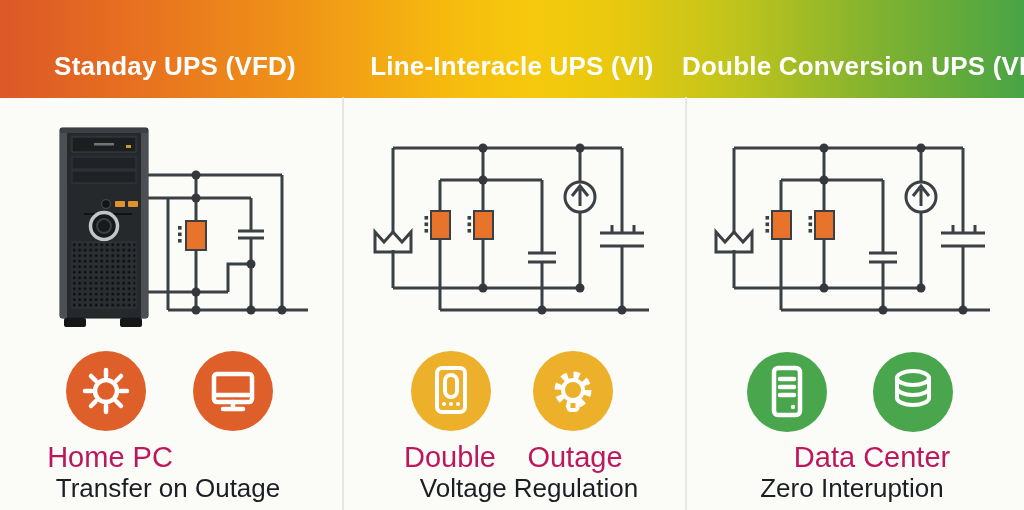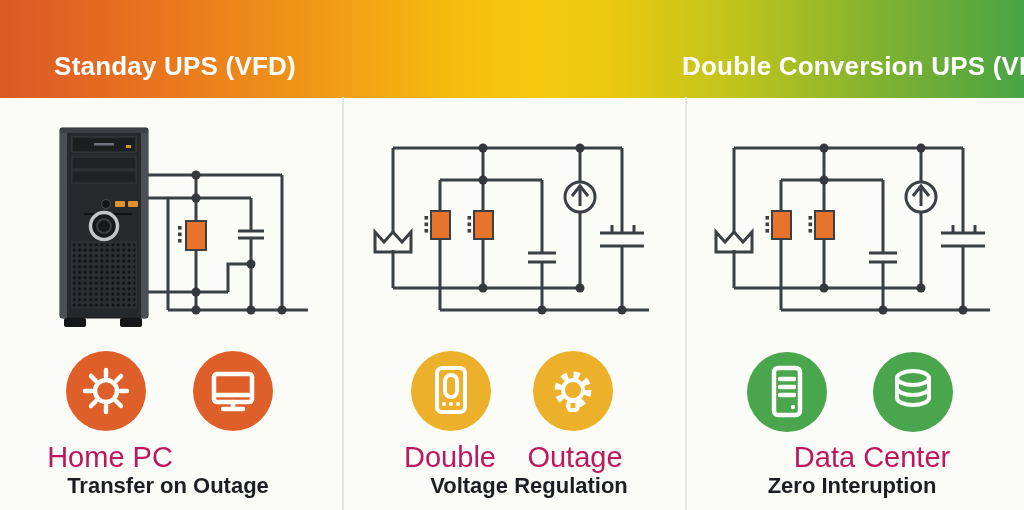--- a/index.html
+++ b/index.html
@@ -14,30 +14,31 @@
   .divider.d1{left:342px;} .divider.d2{left:685px;}
   .diagram{position:absolute;left:0;top:98px;}
   .badge{position:absolute;width:80px;height:80px;}
   .b1c1{left:66px;top:351px;} .b2c1{left:193px;top:351px;}
   .b1c2{left:411px;top:351px;} .b2c2{left:533px;top:351px;}
   .b1c3{left:747px;top:352px;} .b2c3{left:873px;top:352px;}
   .lbl{position:absolute;top:441px;transform:translateX(-50%);font-size:29px;color:#be185d;white-space:nowrap;}
   .lbl.l1c1{left:110px;} .lbl.l2c1{left:233px;}
   .lbl.l1c2{left:450px;} .lbl.l2c2{left:575px;}
   .lbl.l1c3{left:787px;} .lbl.l2c3{left:872px;}
-  .feat{position:absolute;top:473px;transform:translateX(-50%);font-size:22px;color:#1b1e22;white-space:nowrap;font-weight:bold;}
+  .feat{position:absolute;top:473px;transform:translateX(-50%);font-size:26px;color:#1b1e22;white-space:nowrap;}
   .feat.f1{left:168px;} .feat.f2{left:529px;} .feat.f3{left:852px;text-align:right;}
 </style>
 </head>
 <body>
 
 <div class="stage">
 
   <div class="header-band">
     <div class="htitle c1">Standay UPS (VFD)</div>
+    <div class="htitle c2">Line-Interacle UPS (VI)</div>
     <div class="htitle c3">Double Conversion UPS (VFI)</div>
   </div>
 
   <div class="divider d1"></div>
   <div class="divider d2"></div>
 
   <svg class="diagram" width="1024" height="412" viewBox="0 98 1024 412">
     <defs>
       <pattern id="grille" width="5.5" height="5.5" patternUnits="userSpaceOnUse">
         <rect width="5.5" height="5.5" fill="#2b2f32"></rect>

